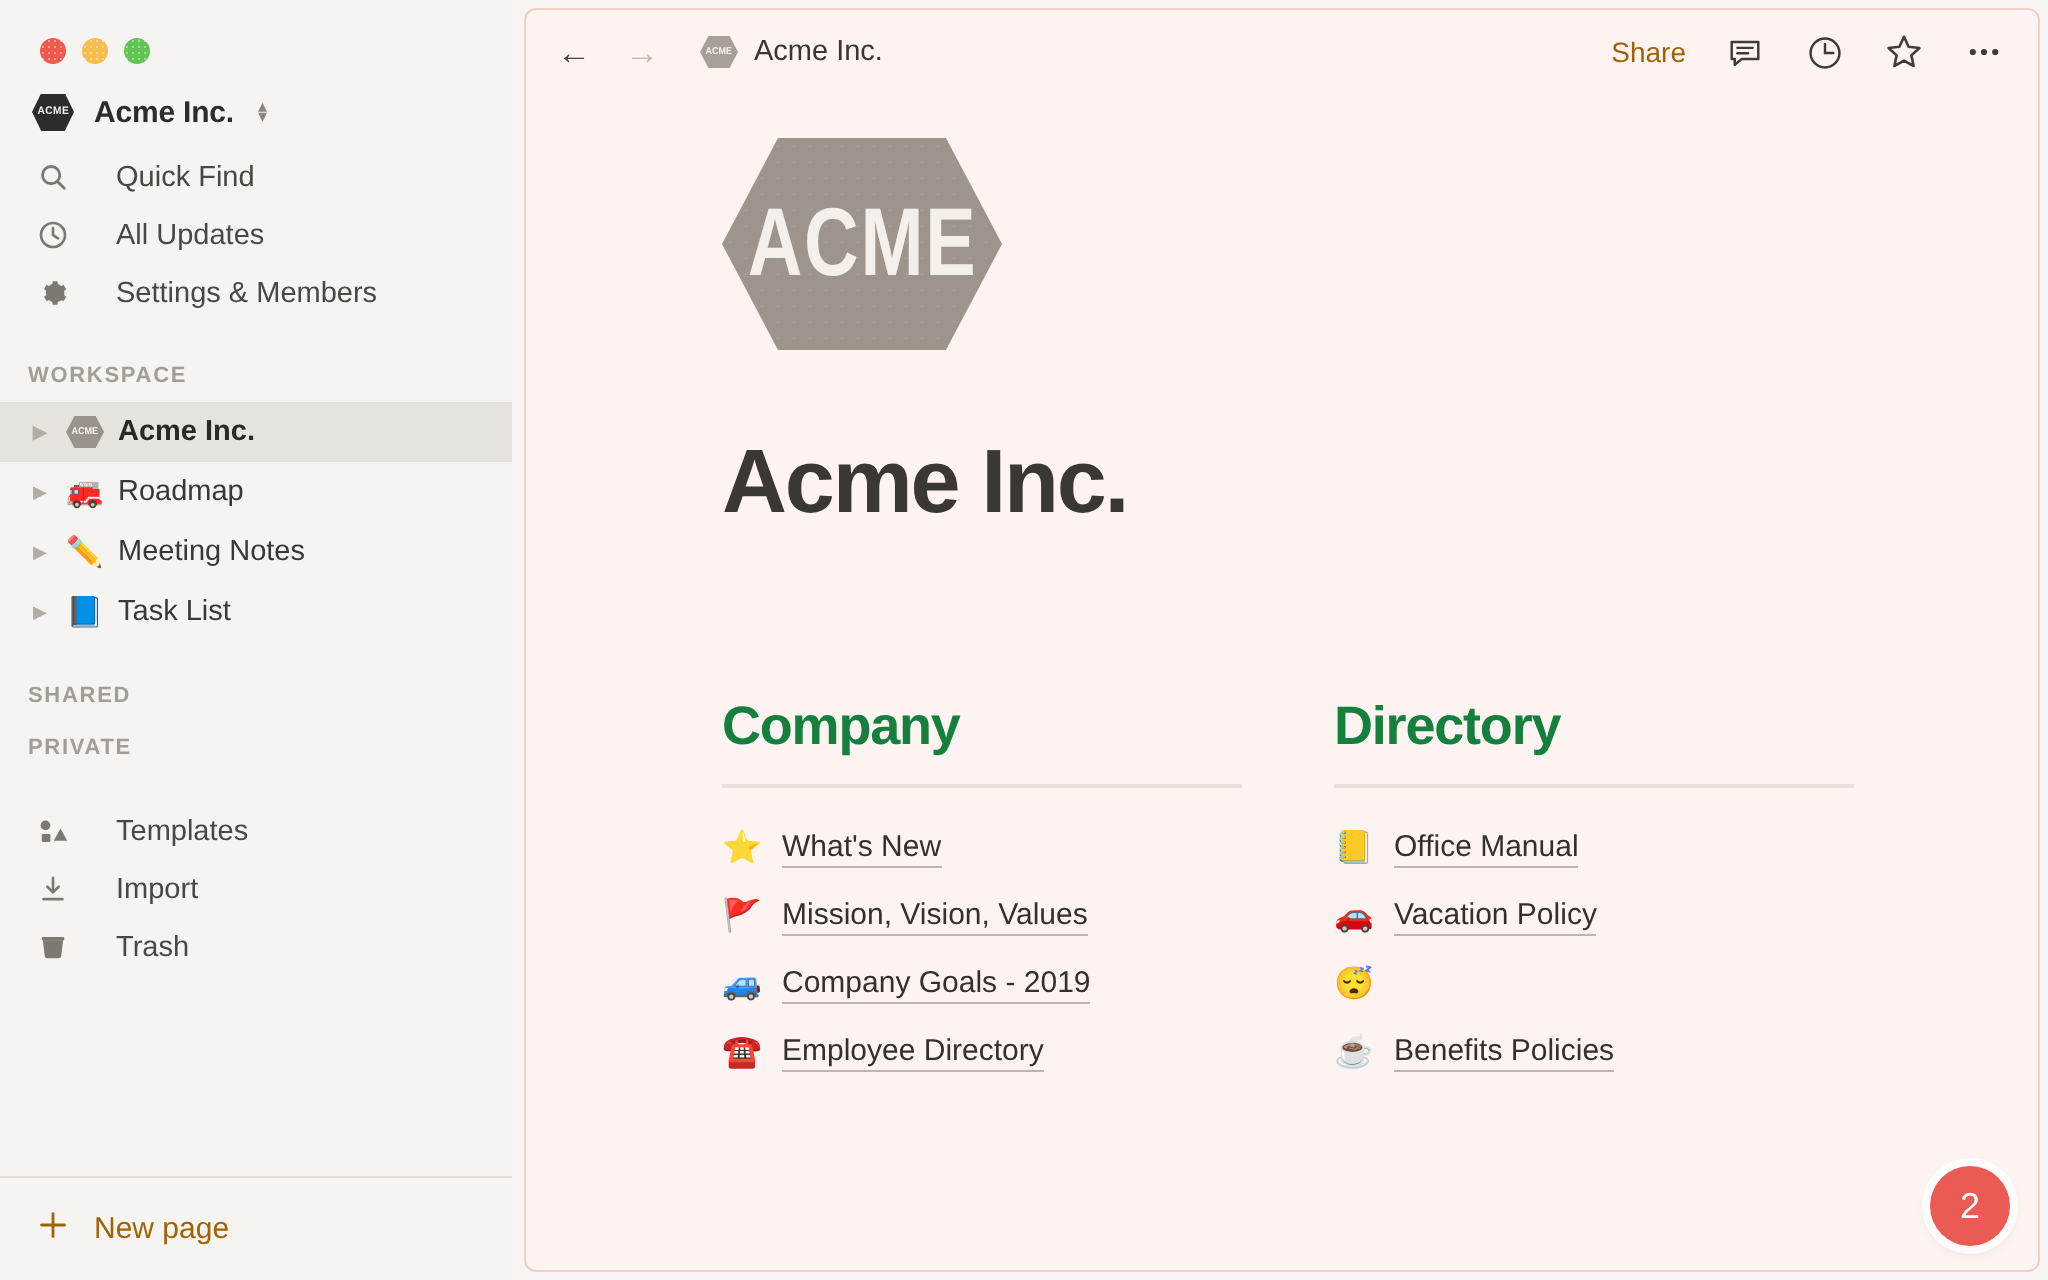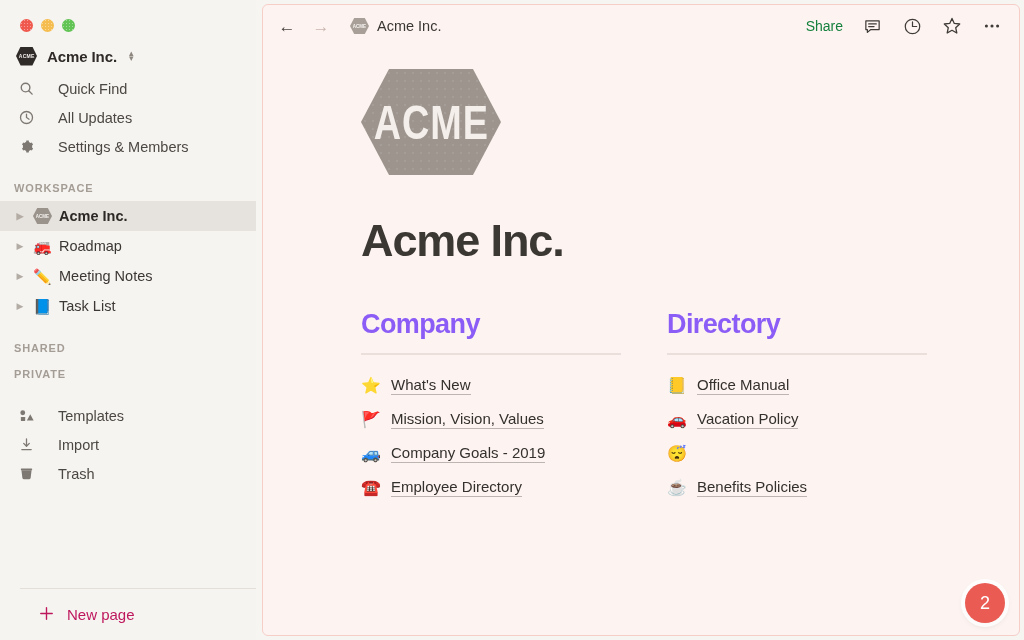--- a/index.html
+++ b/index.html
@@ -180,23 +180,22 @@
 
   
   .sfooter {
     border-top: 1px solid #e3ded8;
     height: 52px;
     display: flex;
     align-items: center;
     gap: 12px;
     padding: 0 18px;
     cursor: pointer;
-    color: #be185d;
+    color: #a16207;
     font-size: 15px;
-    margin-left: 20px;
   }
 
   
   #mainwrap {
     flex: 1 1 auto;
     padding: 4px 4px 4px 6px;
     height: 640px;
   }
   #main {
     position: relative;
@@ -245,21 +244,21 @@
   .crumb-label { font-size: 14.5px; color: #3a3633; }
 
   .tb-right {
     margin-left: auto;
     display: flex;
     align-items: center;
     gap: 18px;
   }
   .tb-share {
     font-size: 14px;
-    color: #15803d;
+    color: #a16207;
     cursor: pointer;
   }
   .tb-ico {
     width: 22px; height: 22px;
     display: flex; align-items: center; justify-content: center;
     cursor: pointer;
     color: #3f3b38;
   }
 
   
@@ -300,23 +299,24 @@
   }
 
   .cols {
     display: flex;
     gap: 46px;
   }
   .col { width: 260px; }
   .col-head {
     font-size: 27px;
     font-weight: 700;
-    color: #8b5cf6;
+    color: #15803d;
     letter-spacing: -0.6px;
     margin-bottom: 13px;
+    margin-top: 39px;
   }
   .col-rule {
     height: 1.5px;
     background: #eadfdb;
     margin-bottom: 14px;
   }
   .link-row {
     display: flex;
     align-items: center;
     gap: 10px;

